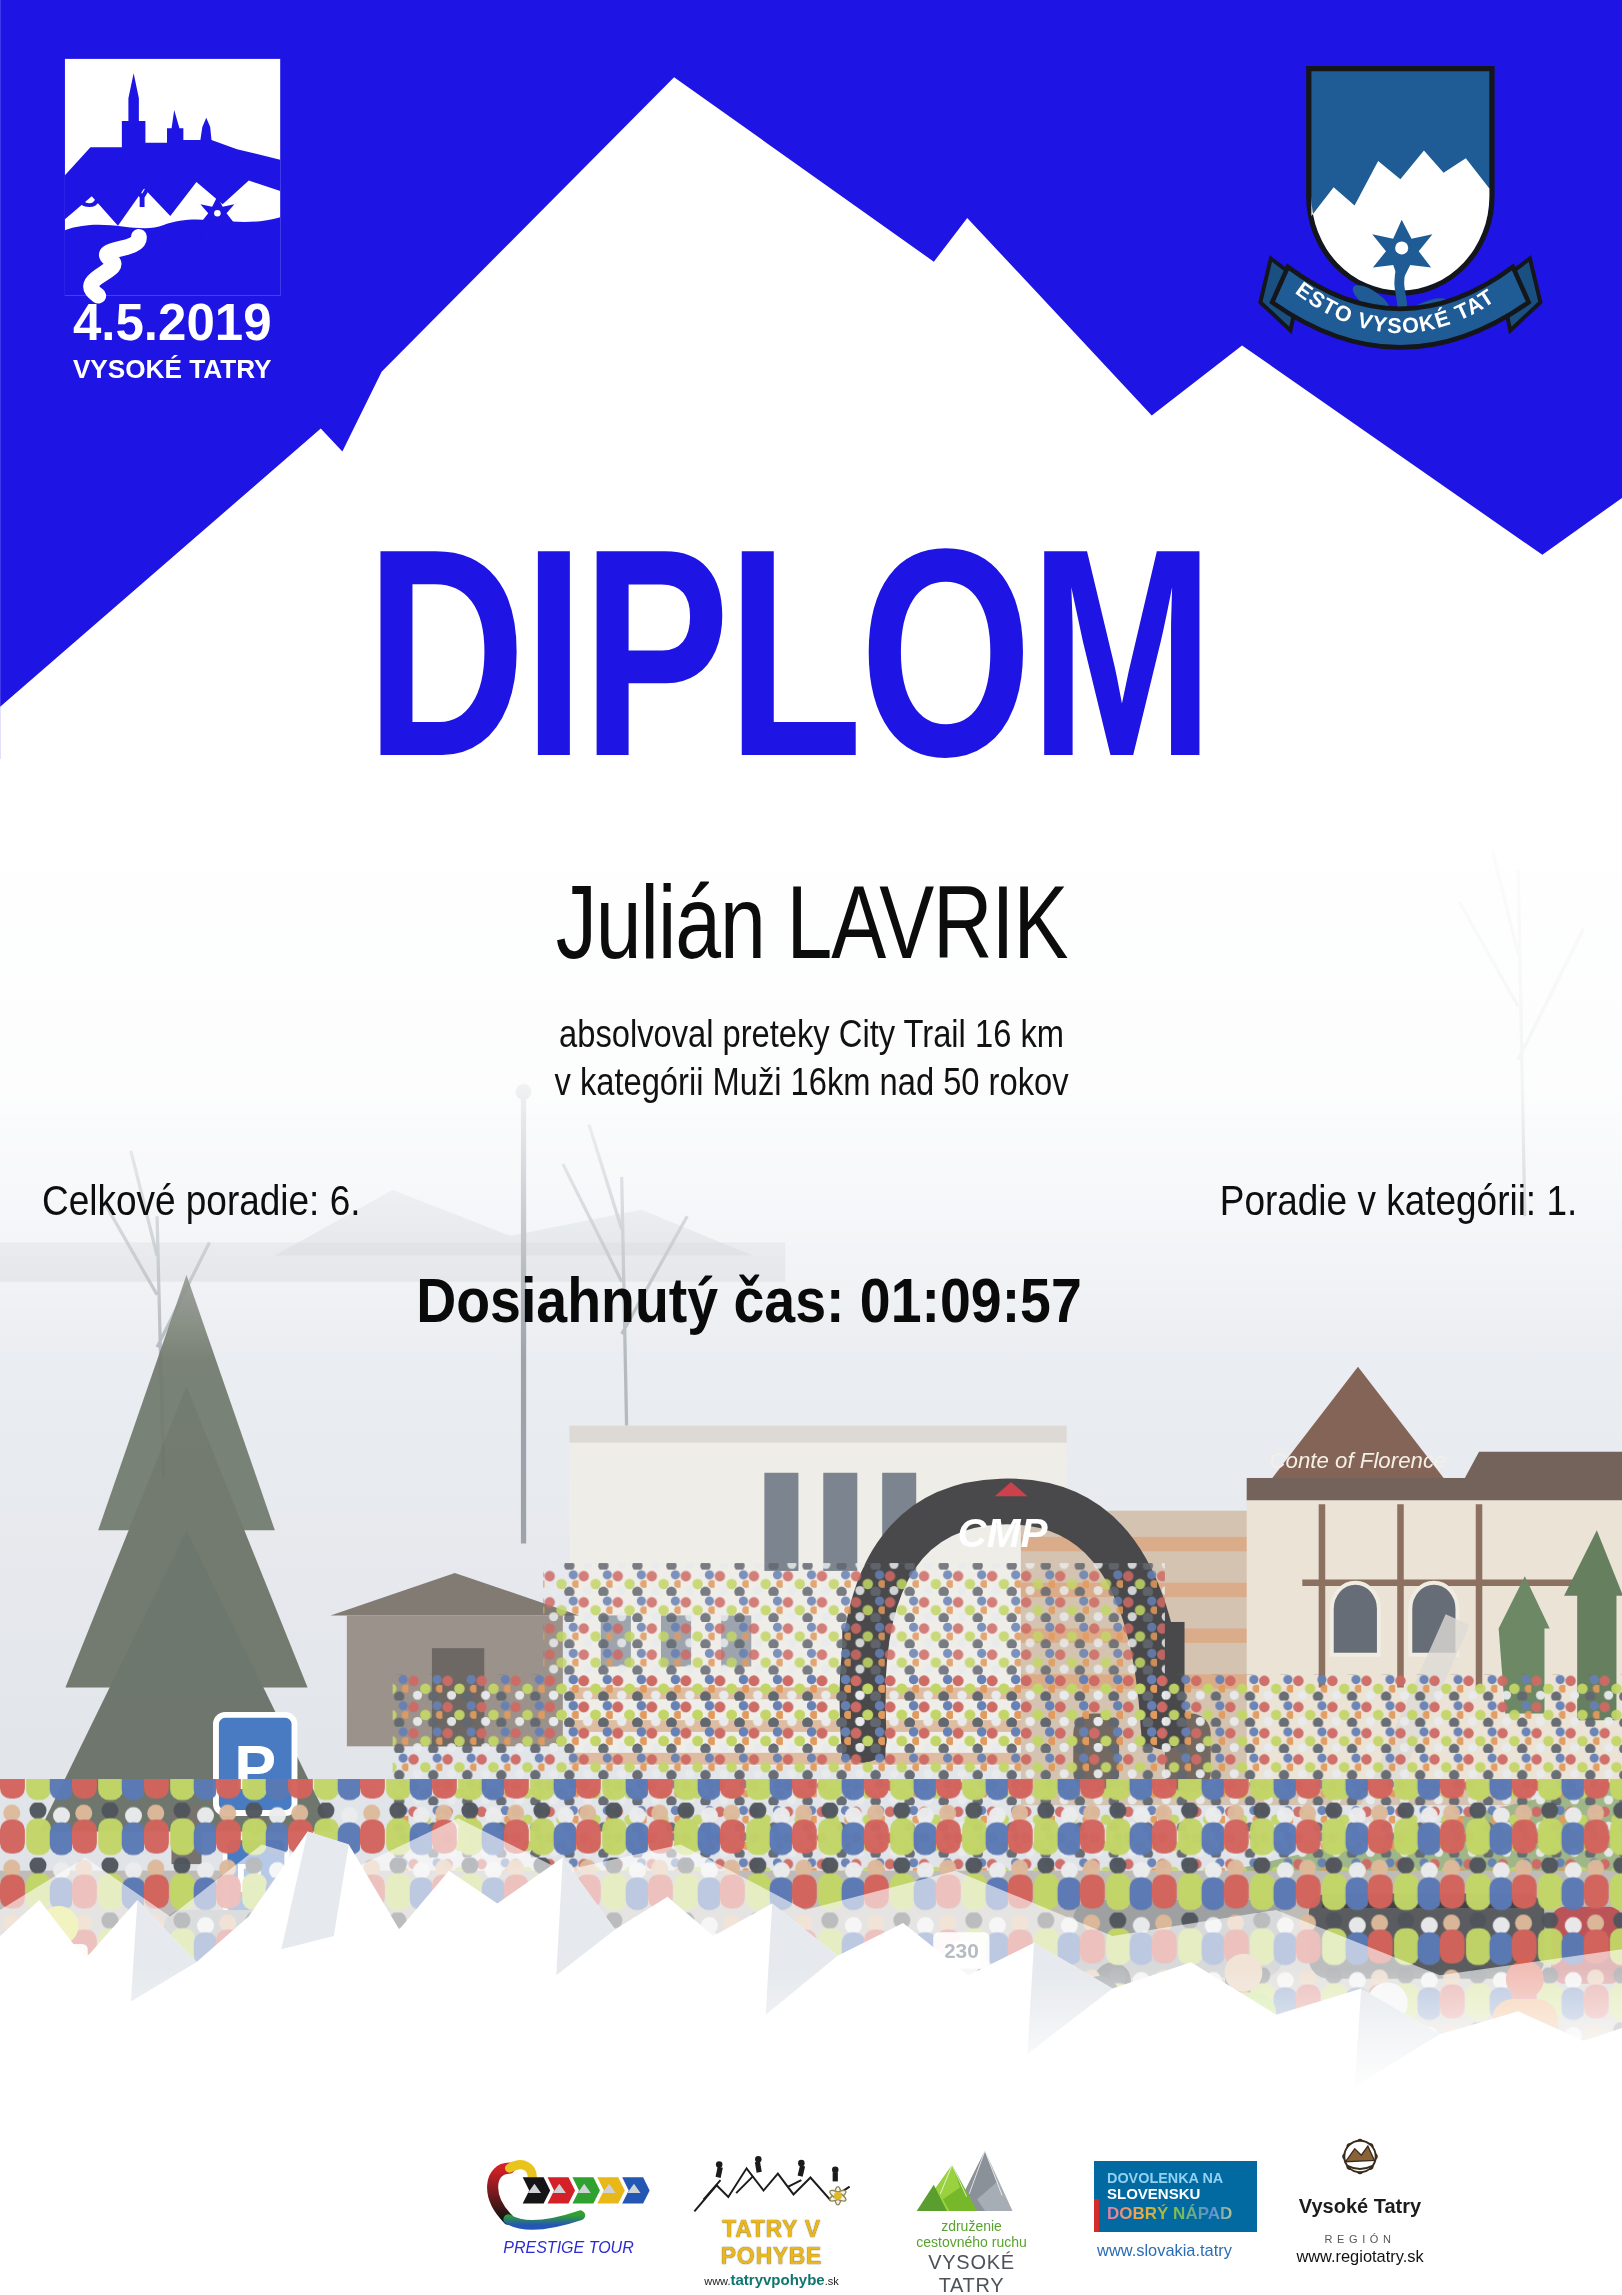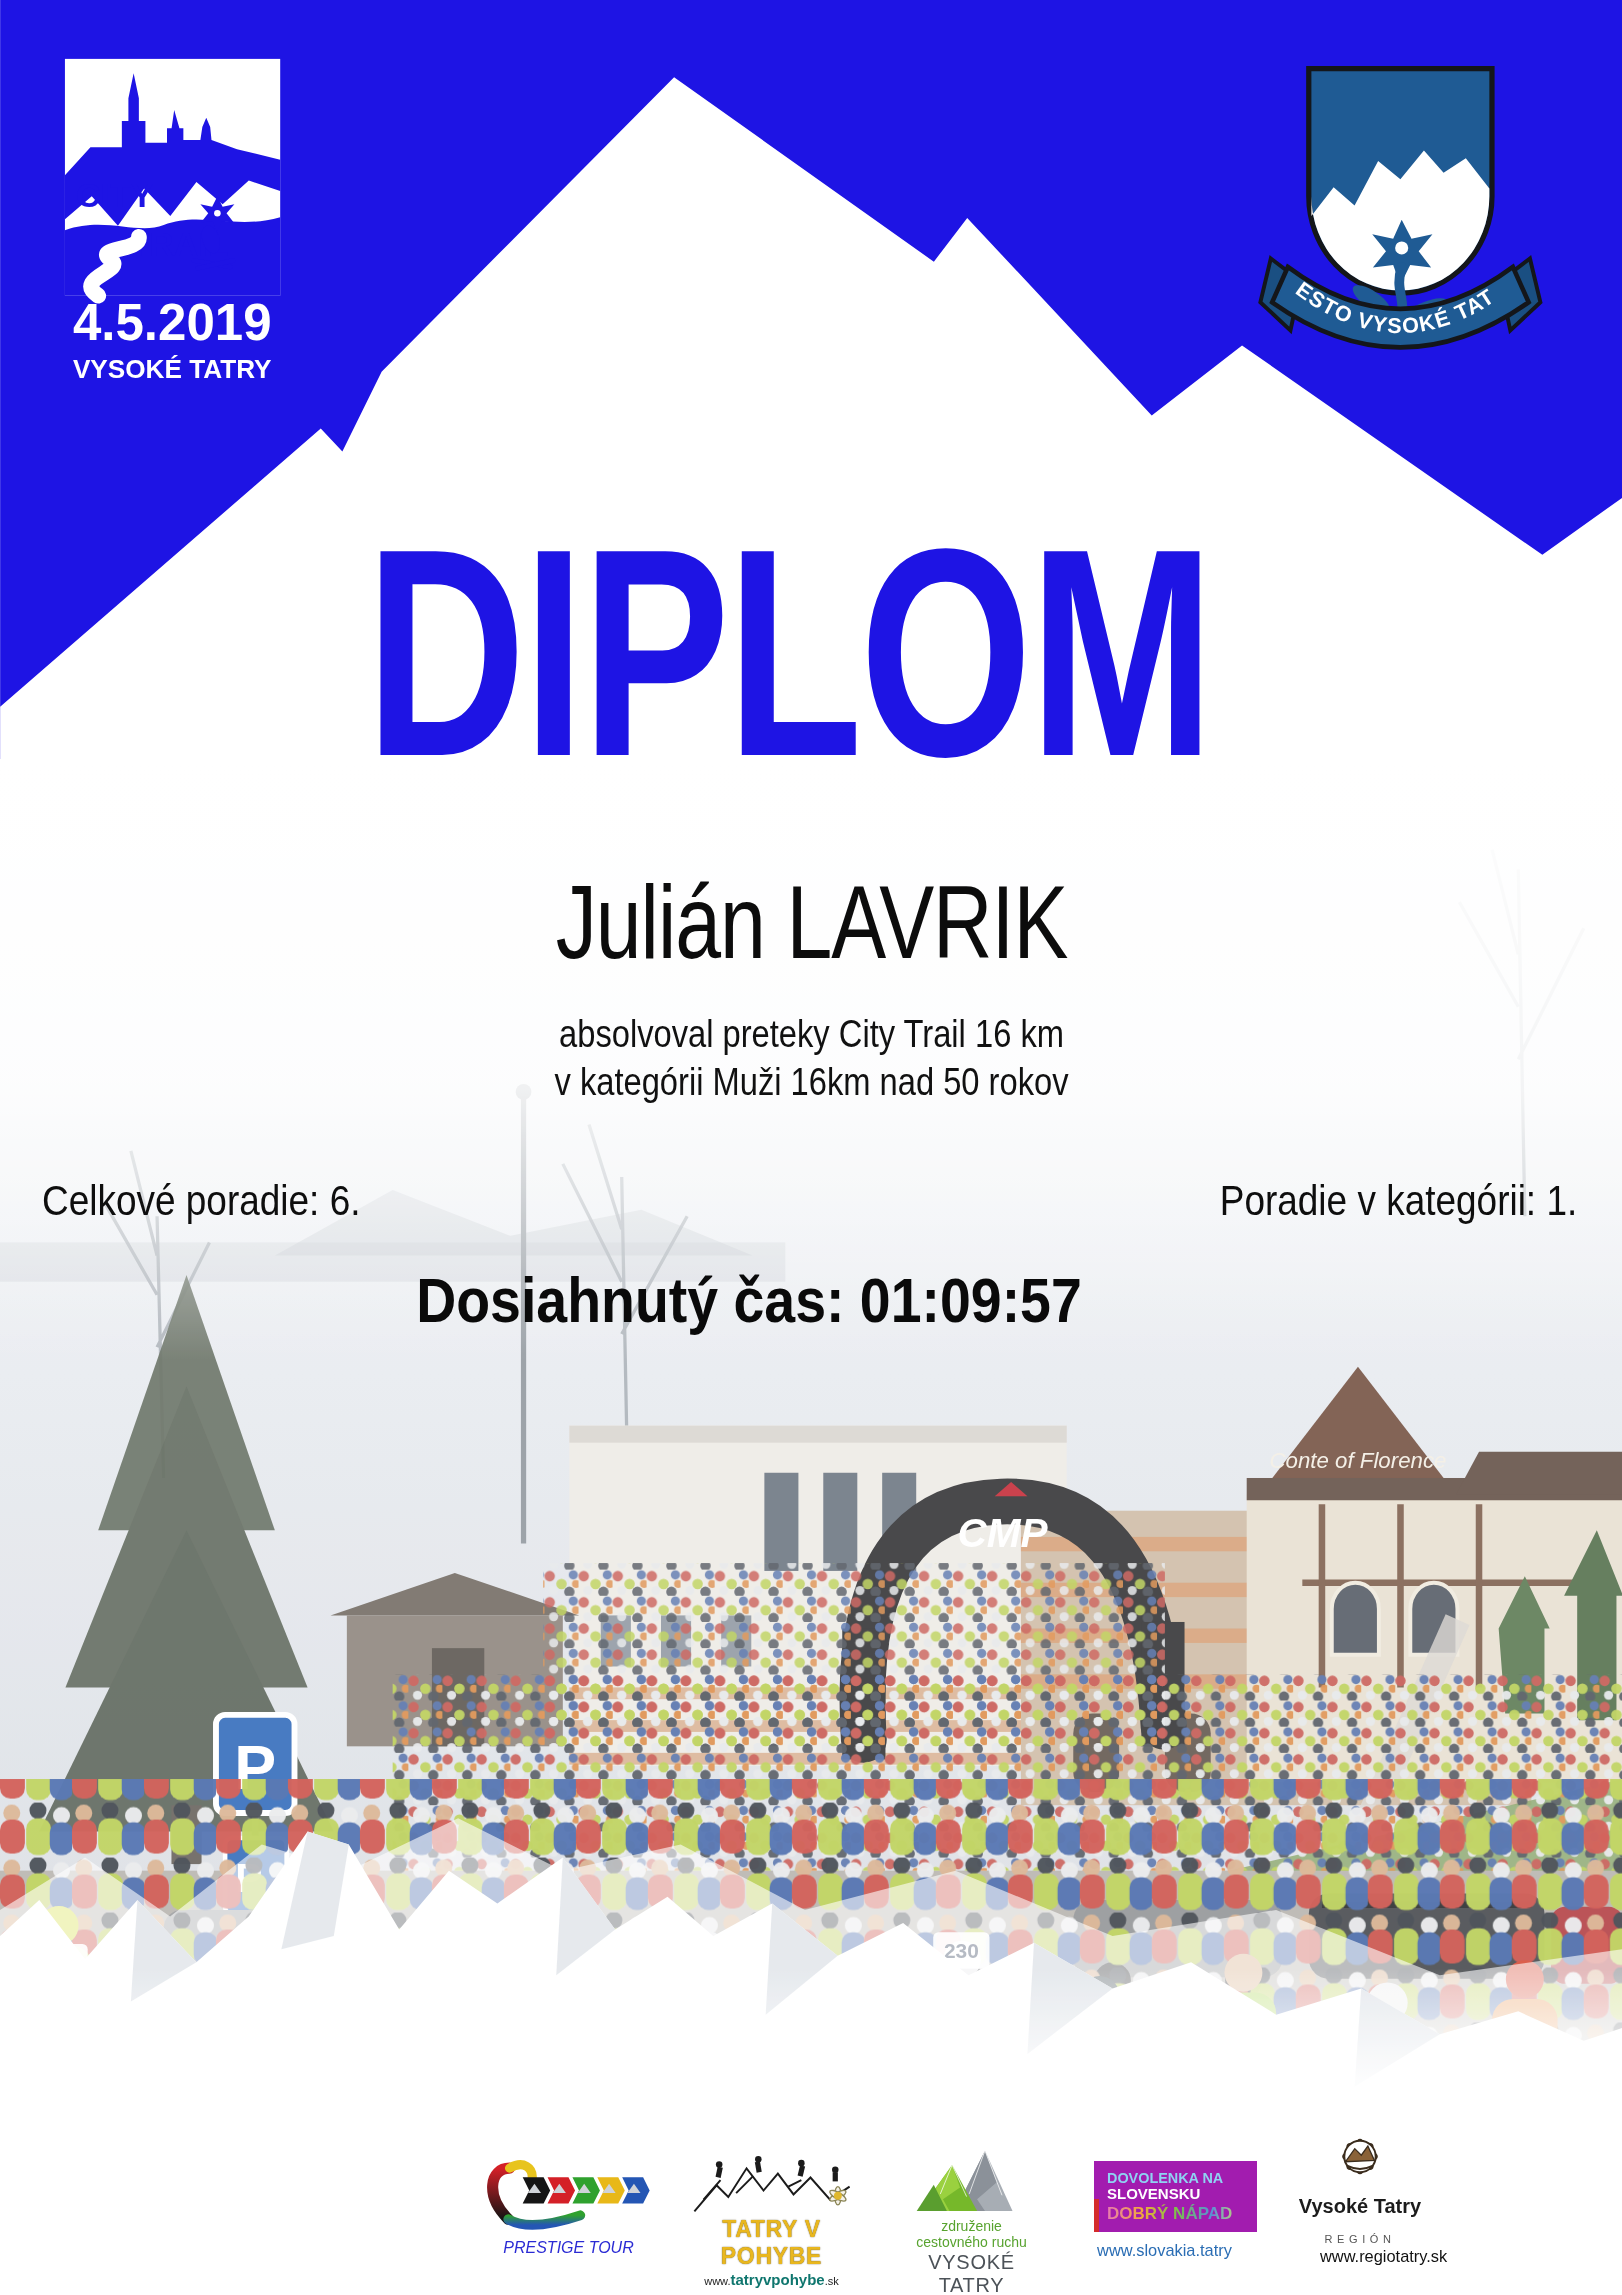--- a/index.html
+++ b/index.html
@@ -29,31 +29,31 @@
   .st-l1{font-size:42px;font-weight:800;font-style:italic;color:#141414;letter-spacing:3.9px;line-height:0.95;}
   .st-l2{font-size:43px;font-weight:800;font-style:italic;color:#8dcef4;letter-spacing:2.6px;line-height:0.95;}
   .st-sk{font-size:23.6px;color:#141414;font-style:italic;font-weight:800;letter-spacing:0.7px;}
   .pt-label{font-size:16px;font-weight:400;font-style:italic;color:#2b2bd4;letter-spacing:0px;margin-top:6px;}
   .tp-label{font-size:23px;font-weight:800;color:#e9b71e;letter-spacing:0.7px;text-shadow:0 0 1.3px #4d3c06;}
   .tp-url{font-size:11px;color:#222;margin-top:1.3px;}
   .tp-url b{font-size:15px;color:#0f766e;}
   .vt-tag{font-size:14px;color:#58a32f;margin-top:5px;}
   .vt-label{font-size:20px;color:#4c5258;letter-spacing:0.7px;margin-top:1.3px;}
   .vt-url{font-size:14.4px;color:#3a3f44;margin-top:2px;}
-  .dv-box{background:#a21caf;color:#fff;text-align:left;padding:9.2px 10.5px 7.9px 13px;position:relative;width:139px;}
+  .dv-box{background:#0369a1;color:#fff;text-align:left;padding:9.2px 10.5px 7.9px 13px;position:relative;width:139px;}
   .dv-box:before{content:"";position:absolute;left:0;top:38px;bottom:0;width:4.6px;background:#d42b2b;}
   .dv-l1{font-size:14.4px;font-weight:bold;color:#8fd2f2;line-height:1.12;}
   .dv-l2{font-size:15px;font-weight:bold;color:#ffffff;line-height:1.12;}
   .dv-l3{font-size:17px;font-weight:bold;line-height:1.25;
          background:linear-gradient(90deg,#e87bb0,#f2a93b,#7cc24a,#5a8fd4,#e8e85a);
          -webkit-background-clip:text;background-clip:text;color:transparent;}
   .dv-url{font-size:16.4px;color:#2a6db4;margin-top:9.2px;text-align:center;}
   .rg-label{font-size:20px;font-weight:600;color:#1c1c1c;margin-top:1.3px;}
   .rg-sub{font-size:11px;color:#555;letter-spacing:4.6px;margin-top:15px;}
-  .rg-url{font-size:16.4px;color:#111;margin-top:2px;margin-left:24px;}
+  .rg-url{font-size:16.4px;color:#111;margin-top:2px;}
 </style>
 </head>
 <body>
 
 <div class="page">
 
   <svg class="abs" style="left:0;top:758px;" width="1623" height="1368" viewBox="0 0 2480 2090">
     <defs>
       <linearGradient id="gSky" x1="0" y1="0" x2="0" y2="1">
         <stop offset="0" stop-color="#f6f8fa"></stop>

